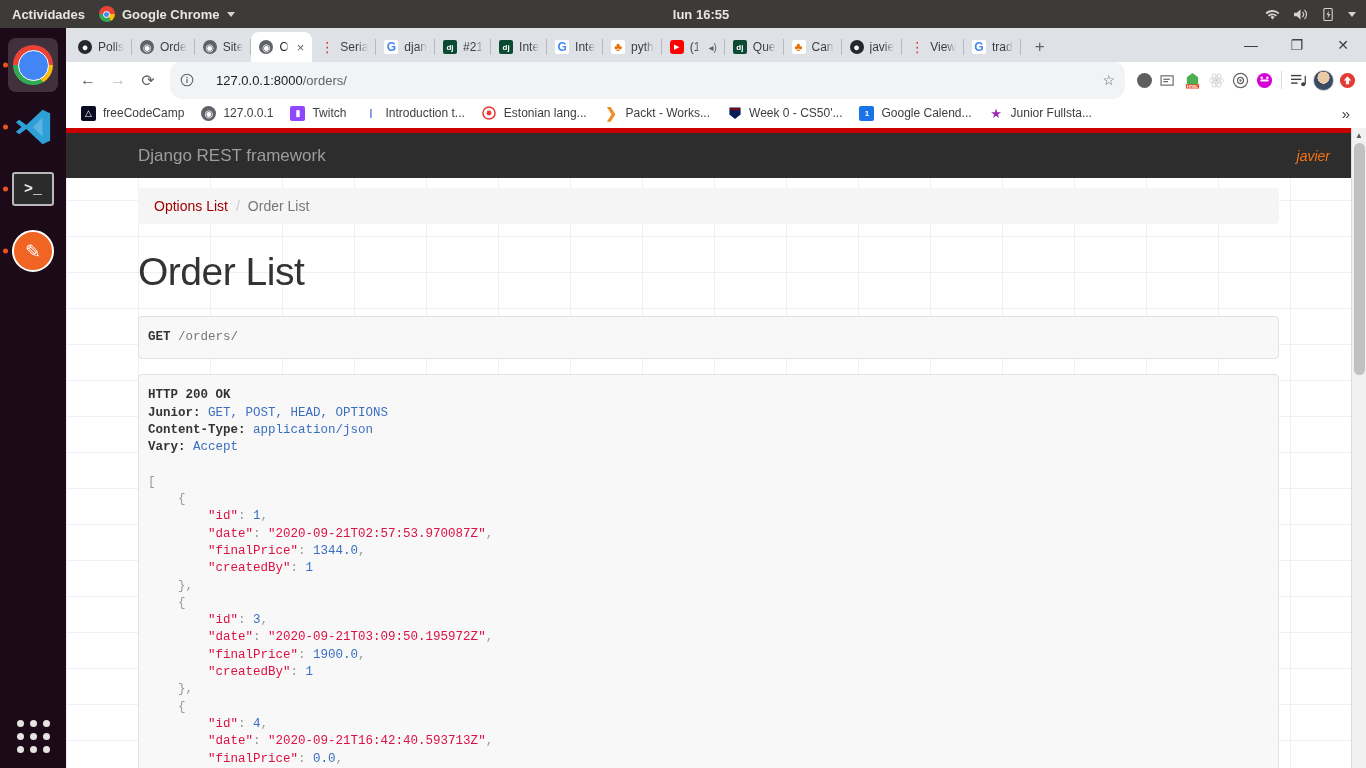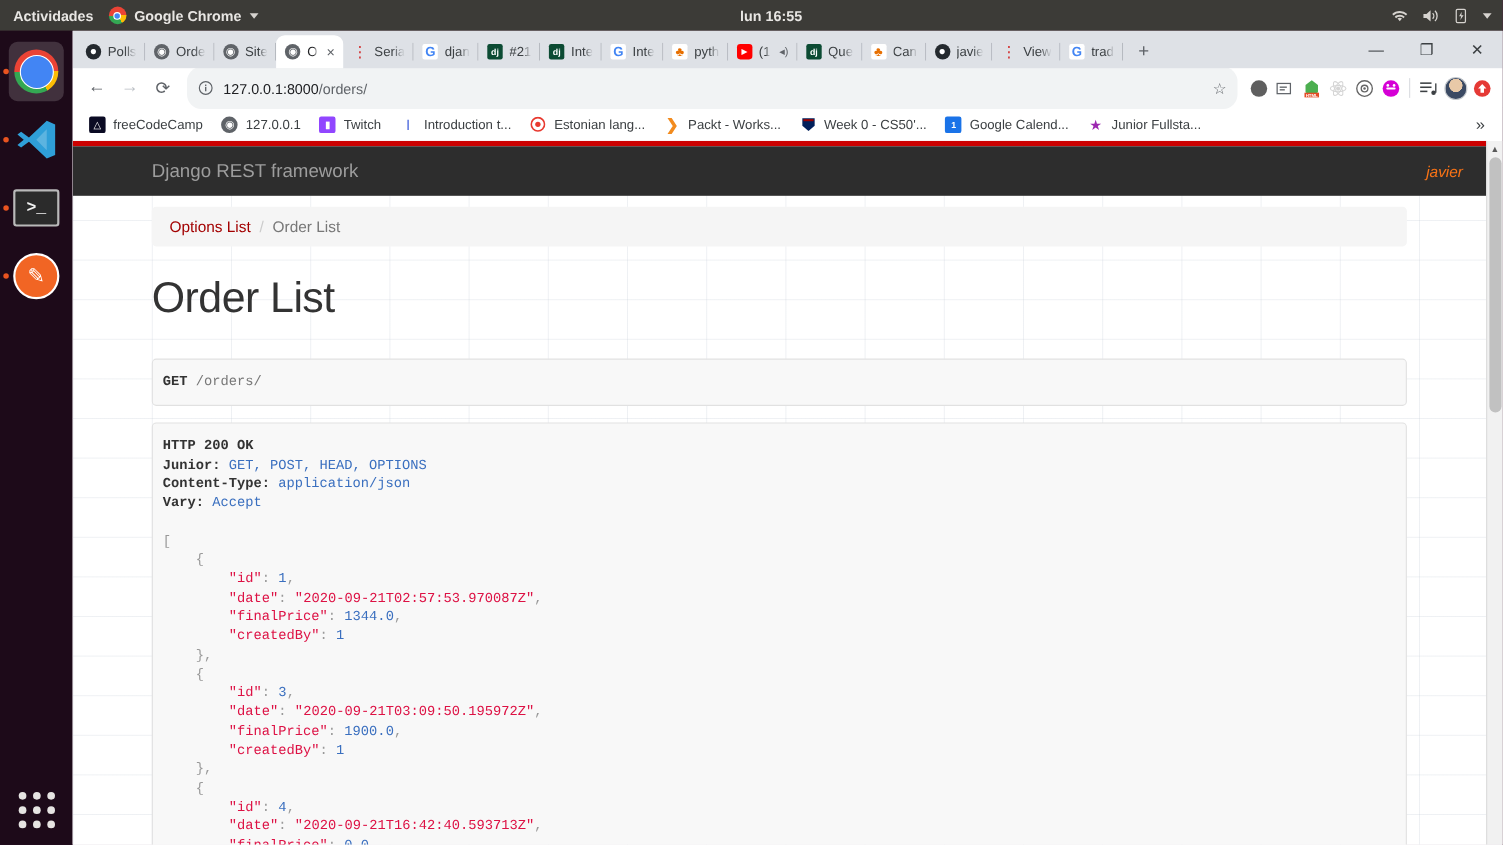--- a/index.html
+++ b/index.html
@@ -101,21 +101,21 @@
   .fv-java{ background:#fff;color:#e76f00;font-size:12px; }
   .fv-dots{ background:transparent;color:#d32f2f;font-size:14px;line-height:7px;letter-spacing:0; }
   #newtab{ width:26px;height:26px;display:flex;align-items:center;justify-content:center;font-size:17px;color:#5f6368;margin-left:6px;margin-bottom:2px;}
   #wctl{ position:absolute; right:0; top:0; height:34px; display:flex; align-items:center; }
   #wctl span{ width:46px;height:34px;display:flex;align-items:center;justify-content:center;font-size:14px;color:#3c4043; }
 
   #toolbar{ height:36px; background:#fff; display:flex; align-items:center; padding:0 8px; gap:2px; }
   .tbtn{ width:28px;height:28px;display:flex;align-items:center;justify-content:center;color:#5f6368;font-size:16px;border-radius:50%; }
   #omnibox{
     flex:1; height:38px; background:#f1f3f4; border-radius:13px;
-    display:flex; align-items:center; padding:0 10px; gap:9px; margin:0 6px;
+    display:flex; align-items:center; padding:0 10px; gap:22px; margin:0 6px;
     font-size:13px; color:#202124;
   }
   #omnibox .url .dim{ color:#5f6368; }
   .ext{ width:22px;height:22px;display:flex;align-items:center;justify-content:center;font-size:12px;flex:none; }
   .ext-circ{ width:15px;height:15px;border-radius:50%; display:block;}
   #toolbar .sep{ width:1px;height:18px;background:#dadce0;margin:0 4px; }
   .avatar{
     width:21px;height:21px;border-radius:50%;
     background:radial-gradient(circle at 50% 35%, #e8c9a8 0 38%, #3b4a63 40%);
     border:1px solid #c5c9cd;
@@ -163,21 +163,21 @@
   }
   .btngroup{ display:flex; }
   .btngroup .btn{ border-radius:4px 0 0 4px; }
   .btngroup .caret{
     background:#4a6fcb; color:#fff; border-radius:0 4px 4px 0;
     padding:9px 9px; border-left:1px solid #3f61b4; display:flex; align-items:center;
   }
   .caret i{ width:0;height:0;border-left:4px solid transparent;border-right:4px solid transparent;border-top:5px solid #fff;display:block; }
 
   .panel{
-    margin-top:32px; border:1px solid #e1e1e1; border-radius:4px;
+    margin-top:22px; border:1px solid #e1e1e1; border-radius:4px;
     background:#f8f8f8; padding:12px 9px;
     font-family:"Liberation Mono", monospace; font-size:12.5px; line-height:17.3px;
   }
   #reqpanel{ color:#777; }
   #reqpanel b{ color:#333; }
   #respanel{ margin-top:15px; padding-bottom:0; }
   #respanel pre{ font-family:"Liberation Mono", monospace; font-size:12.5px; line-height:17.3px; color:#333; white-space:pre; }
   .hk{ font-weight:bold; color:#333; }
   .hv{ color:#3a6fbf; }
   .jk{ color:#d14; }

